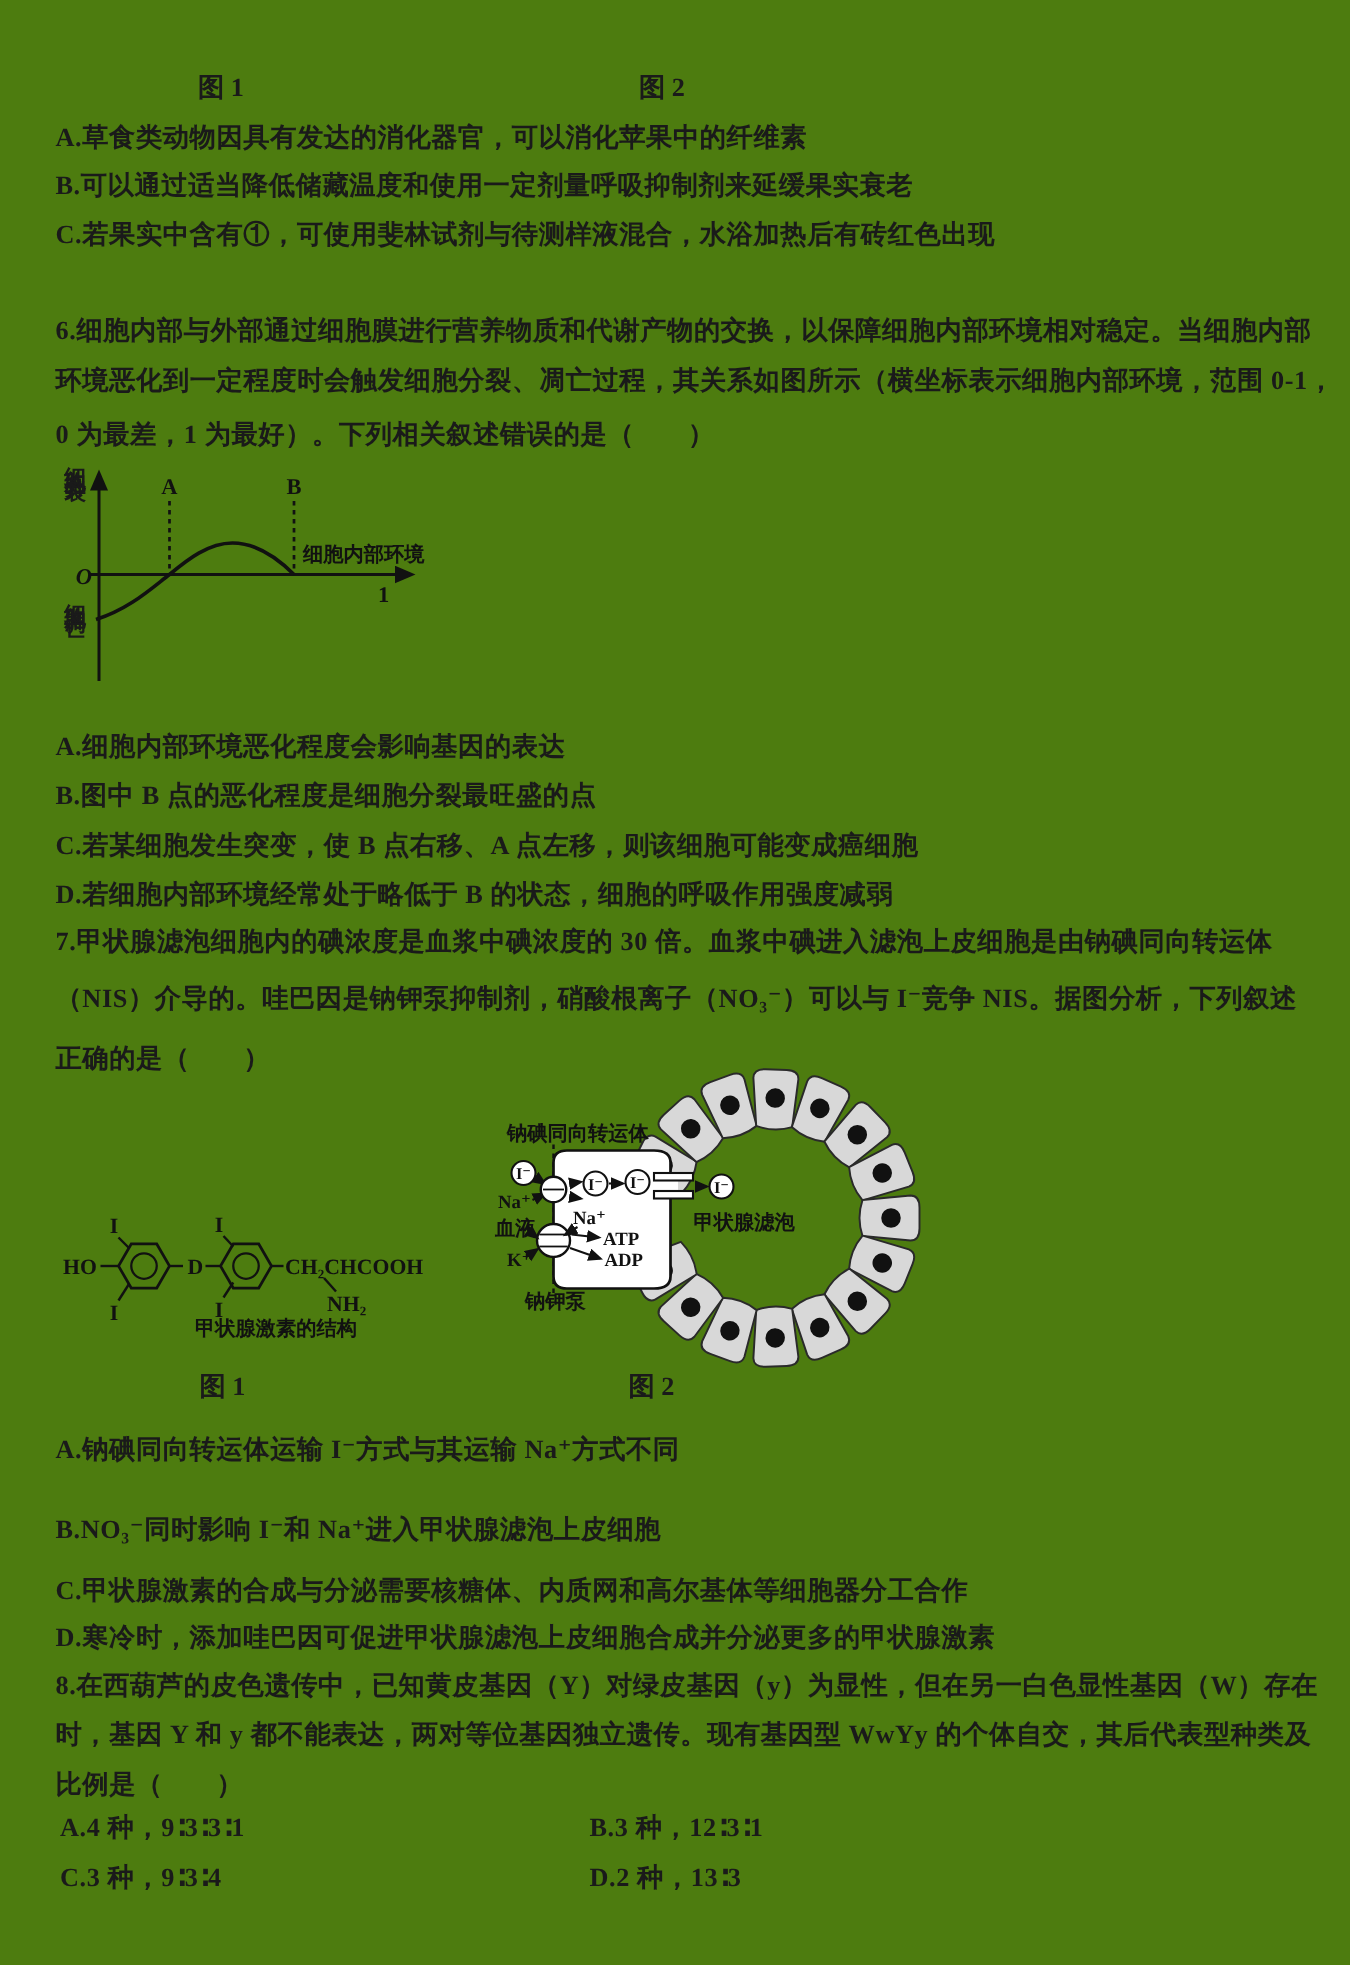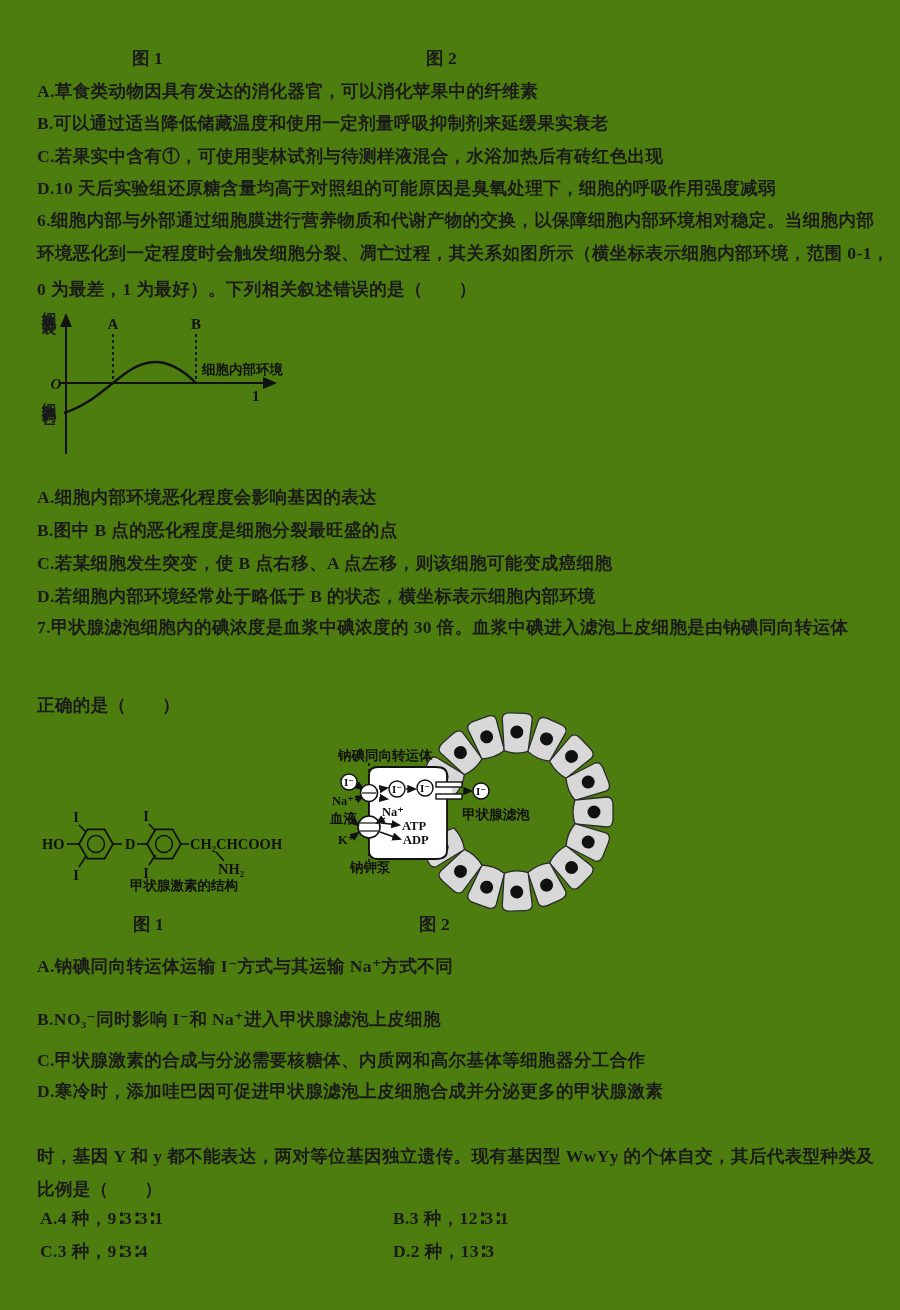--- a/index.html
+++ b/index.html
@@ -20,21 +20,20 @@
 <body>
 
 <div class="page">
 
   <div class="cap" style="left:132px;top:46px;">图 1</div>
   <div class="cap" style="left:426px;top:46px;">图 2</div>
 
   <div class="line" style="left:37px;top:79px;">A.草食类动物因具有发达的消化器官，可以消化苹果中的纤维素</div>
   <div class="line" style="left:37px;top:111px;">B.可以通过适当降低储藏温度和使用一定剂量呼吸抑制剂来延缓果实衰老</div>
   <div class="line" style="left:37px;top:144px;">C.若果实中含有①，可使用斐林试剂与待测样液混合，水浴加热后有砖红色出现</div>
-  <div class="line" style="left:37px;top:176px;">D.10 天后实验组还原糖含量均高于对照组的可能原因是臭氧处理下，细胞的呼吸作用强度减弱</div>
 
   <div class="line" style="left:37px;top:208px;">6.细胞内部与外部通过细胞膜进行营养物质和代谢产物的交换，以保障细胞内部环境相对稳定。当细胞内部</div>
   <div class="line" style="left:37px;top:241px;">环境恶化到一定程度时会触发细胞分裂、凋亡过程，其关系如图所示（横坐标表示细胞内部环境，范围 0-1，</div>
   <div class="line" style="left:37px;top:277px;">0 为最差，1 为最好）。下列相关叙述错误的是（　　）</div>
 
   <div class="vlabel" style="left:41px;top:299px;">细胞分裂</div>
   <div class="vlabel" style="left:41px;top:390px;">细胞凋亡</div>
   <svg style="left:36px;top:296px;" width="270" height="176" viewBox="0 0 270 176">
     <defs>
       <marker id="arrG" markerWidth="8" markerHeight="8" refX="5.5" refY="3" orient="auto">
@@ -49,23 +48,24 @@
     <text x="77" y="33" text-anchor="middle" font-size="15" font-weight="600">A</text>
     <text x="160" y="33" text-anchor="middle" font-size="15" font-weight="600">B</text>
     <text x="216" y="105" font-size="15" font-weight="600">1</text>
     <text x="166" y="78" class="cjk">细胞内部环境</text>
     <path d="M 28,117 C 50,110 64,97 77,87 C 89,77 103,66 119,66 C 135,66 149,76 160,87" fill="none" stroke="#111" stroke-width="2.4"></path>
   </svg>
 
   <div class="line" style="left:37px;top:485px;">A.细胞内部环境恶化程度会影响基因的表达</div>
   <div class="line" style="left:37px;top:518px;">B.图中 B 点的恶化程度是细胞分裂最旺盛的点</div>
   <div class="line" style="left:37px;top:551px;">C.若某细胞发生突变，使 B 点右移、A 点左移，则该细胞可能变成癌细胞</div>
-  <div class="line" style="left:37px;top:584px;">D.若细胞内部环境经常处于略低于 B 的状态，横坐标表示细胞内部环境</div>
+  <div class="line" style="left:37px;top:584px;">D.若细胞内部环境经常处于略低于 B 的状态，细胞的呼吸作用强度减弱</div>
 
   <div class="line" style="left:37px;top:615px;">7.甲状腺滤泡细胞内的碘浓度是血浆中碘浓度的 30 倍。血浆中碘进入滤泡上皮细胞是由钠碘同向转运体</div>
+  <div class="line" style="left:37px;top:653px;">（NIS）介导的。哇巴因是钠钾泵抑制剂，硝酸根离子（NO₃⁻）可以与 I⁻竞争 NIS。据图分析，下列叙述</div>
   <div class="line" style="left:37px;top:693px;">正确的是（　　）</div>
 
   <svg style="left:40px;top:788px;" width="270" height="115" viewBox="0 0 270 115">
     <text x="2" y="61" class="chem">HO</text>
     <line x1="27" y1="56" x2="39" y2="56" stroke="#111" stroke-width="1.6"></line>
 
     <polygon points="73,56 64.5,41.3 47.5,41.3 39,56 47.5,70.7 64.5,70.7" fill="none" stroke="#111" stroke-width="1.8"></polygon>
     <circle cx="56" cy="56" r="8.5" fill="none" stroke="#111" stroke-width="1.5"></circle>
     <text x="36" y="34" text-anchor="middle" class="chem">I</text>
     <line x1="39" y1="37" x2="46" y2="44" stroke="#111" stroke-width="1.6"></line>
@@ -165,20 +165,21 @@
   </svg>
 
   <div class="cap" style="left:133px;top:912px;">图 1</div>
   <div class="cap" style="left:419px;top:912px;">图 2</div>
 
   <div class="line" style="left:37px;top:954px;">A.钠碘同向转运体运输 I⁻方式与其运输 Na⁺方式不同</div>
   <div class="line" style="left:37px;top:1007px;">B.NO₃⁻同时影响 I⁻和 Na⁺进入甲状腺滤泡上皮细胞</div>
   <div class="line" style="left:37px;top:1048px;">C.甲状腺激素的合成与分泌需要核糖体、内质网和高尔基体等细胞器分工合作</div>
   <div class="line" style="left:37px;top:1079px;">D.寒冷时，添加哇巴因可促进甲状腺滤泡上皮细胞合成并分泌更多的甲状腺激素</div>
 
+  <div class="line" style="left:37px;top:1111px;">8.在西葫芦的皮色遗传中，已知黄皮基因（Y）对绿皮基因（y）为显性，但在另一白色显性基因（W）存在</div>
   <div class="line" style="left:37px;top:1144px;">时，基因 Y 和 y 都不能表达，两对等位基因独立遗传。现有基因型 WwYy 的个体自交，其后代表型种类及</div>
   <div class="line" style="left:37px;top:1177px;">比例是（　　）</div>
 
   <div class="line" style="left:40px;top:1206px;">A.4 种，9∶3∶3∶1</div>
   <div class="line" style="left:393px;top:1206px;text-align:center;">B.3 种，12∶3∶1</div>
   <div class="line" style="left:40px;top:1239px;text-align:right;">C.3 种，9∶3∶4</div>
   <div class="line" style="left:393px;top:1239px;">D.2 种，13∶3</div>
 
 </div>
 

